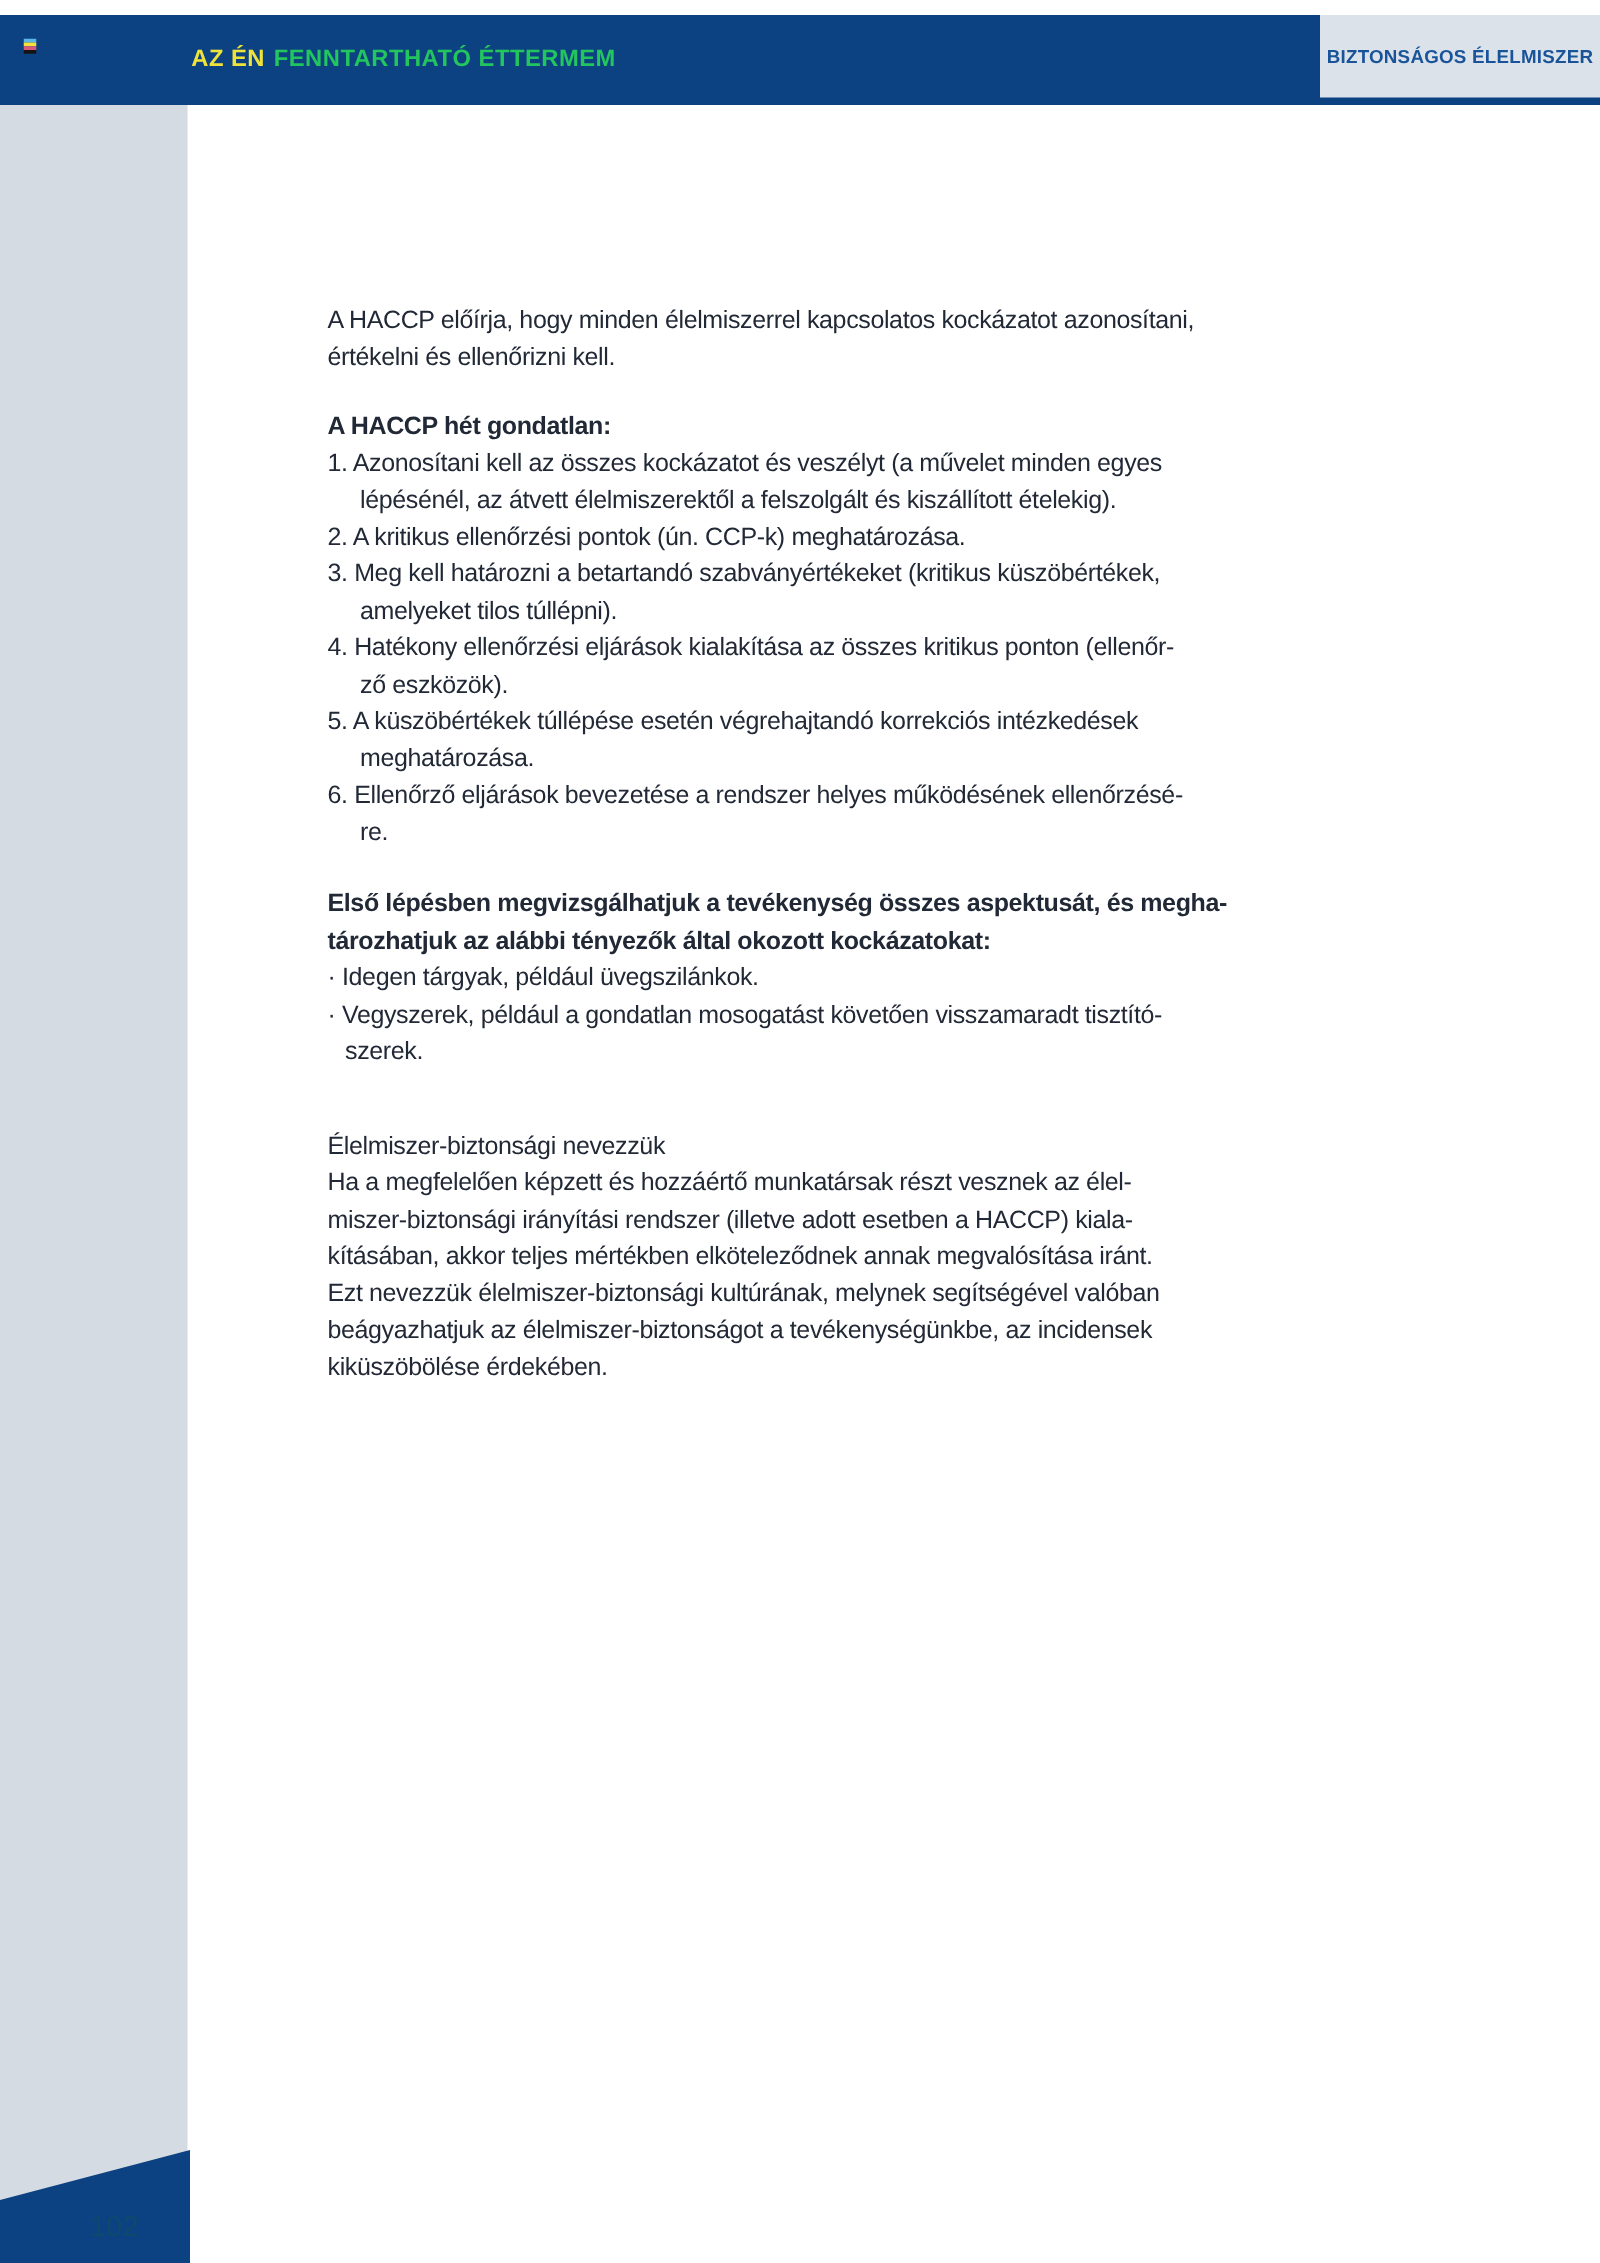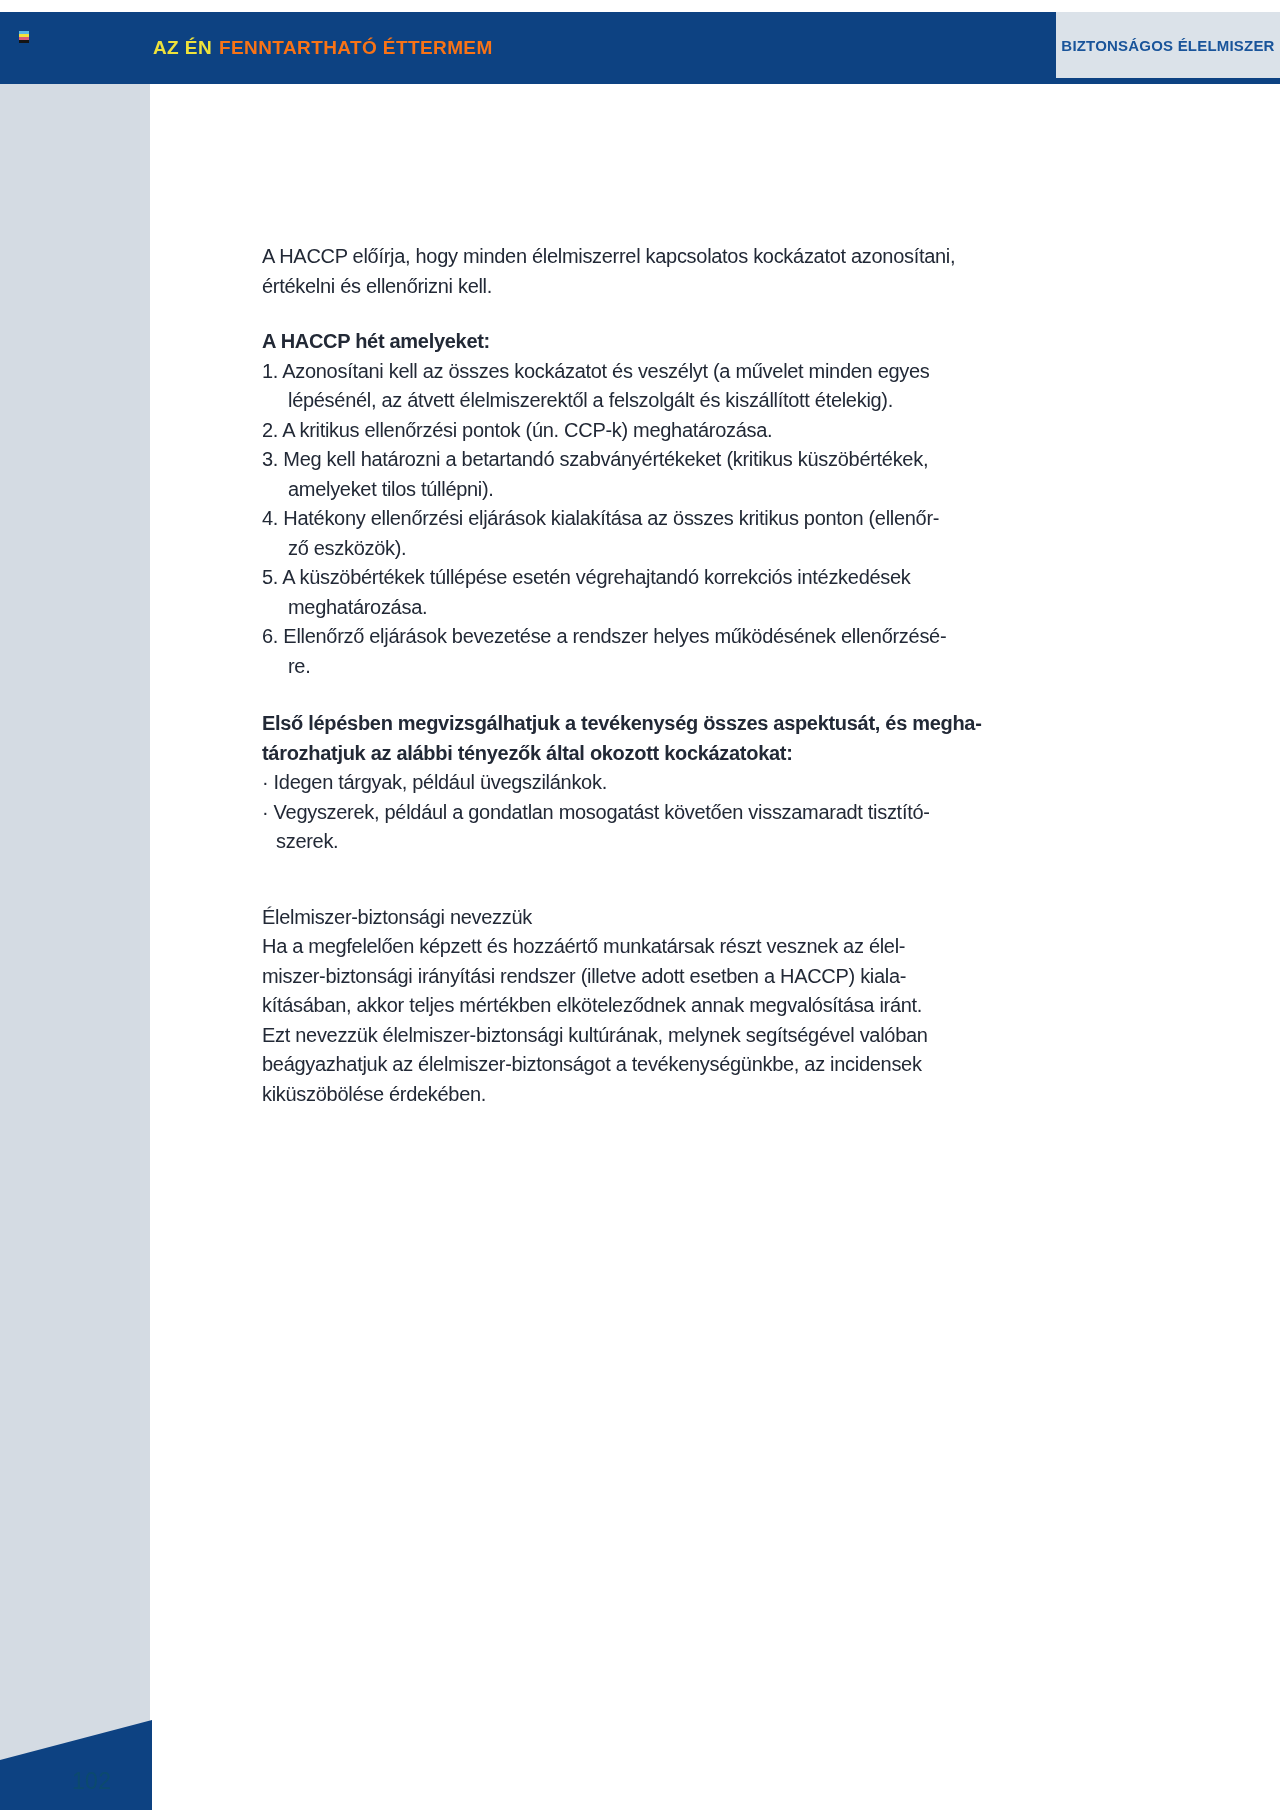--- a/index.html
+++ b/index.html
@@ -34,21 +34,21 @@
     left: 153px; top: 0;
     height: 72px;
     display: flex;
     align-items: center;
     font-weight: bold;
     font-size: 19px;
     letter-spacing: 0.4px;
     white-space: nowrap;
   }
   .brand .hl   { color: #efe23b; }
-  .brand .rest { color: #f97316; margin-left: 7px; }
+  .brand .rest { color: #22c55e; margin-left: 7px; }
 
   .section-tag {
     position: absolute;
     top: 0; right: 0;
     width: 224px; height: 66px;
     background: #dbe2e9;
     display: flex;
     align-items: center;
     justify-content: center;
     font-weight: bold;
@@ -136,21 +136,21 @@
     </div>
     <div class="section-tag">BIZTONSÁGOS ÉLELMISZER</div>
   </div>
 
   <div class="content">
 
     <div class="para intro-block">A HACCP előírja, hogy minden élelmiszerrel kapcsolatos kockázatot azonosítani,
 értékelni és ellenőrizni kell.</div>
 
     <div class="principles-block">
-      <div class="para bold">A HACCP hét amelyeket:</div>
+      <div class="para bold">A HACCP hét gondatlan:</div>
       <div>
 
           <div class="principle">1. Azonosítani kell az összes kockázatot és veszélyt (a művelet minden egyes
 lépésénél, az átvett élelmiszerektől a felszolgált és kiszállított ételekig).</div>
 
           <div class="principle">2. A kritikus ellenőrzési pontok (ún. CCP-k) meghatározása.</div>
 
           <div class="principle">3. Meg kell határozni a betartandó szabványértékeket (kritikus küszöbértékek,
 amelyeket tilos túllépni).</div>
 

